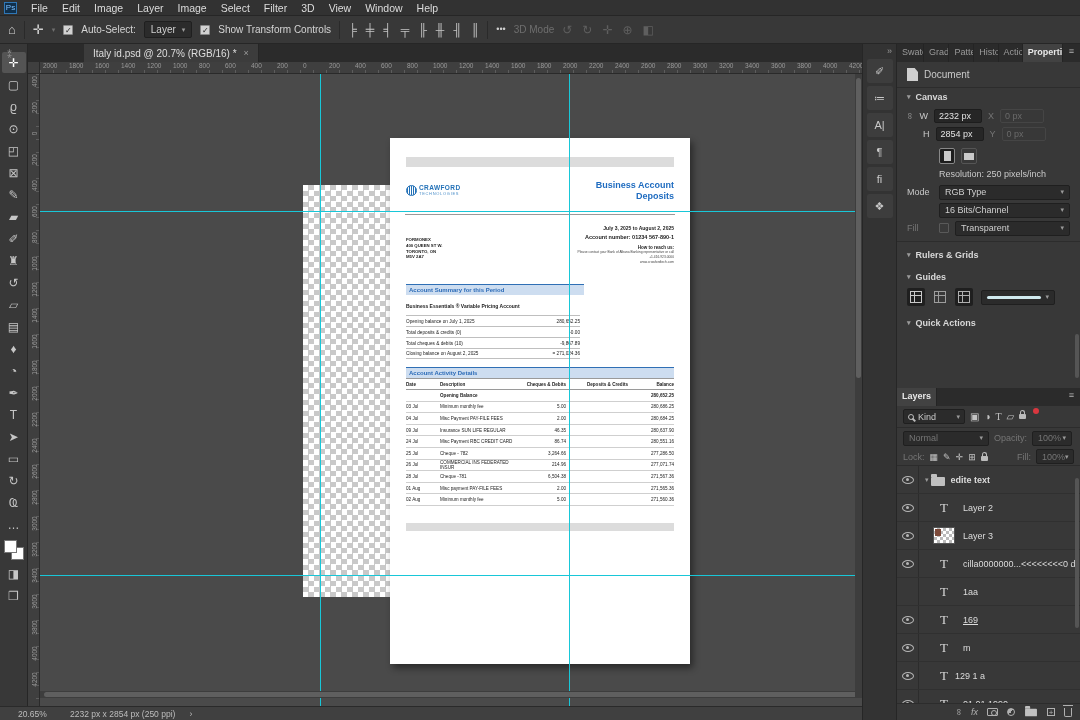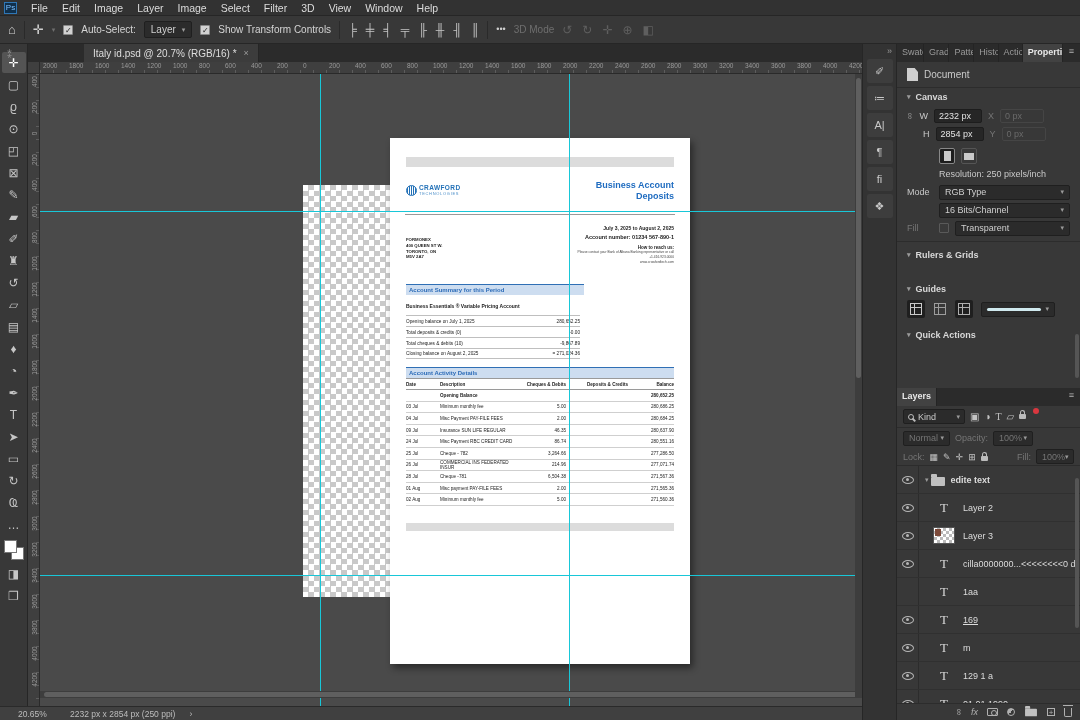--- a/index.html
+++ b/index.html
@@ -543,21 +543,21 @@
       <span class="pselect" style="flex:1">
           <span>Transparent</span>
           <span class="arr">▾</span>
         </span>
     </div>
     <div class="divider"></div>
     <div class="sect">
         <span class="ch">▾</span>
         <span>Rulers &amp; Grids</span>
       </div>
-    <div class="sect" style="margin-top:16px">
+    <div class="sect" style="margin-top:4px">
         <span class="ch">▾</span>
         <span>Guides</span>
       </div>
     <div class="prow" style="height:22px;gap:6px">
       <span class="mini pressed">
           <span class="ic-guides"></span>
         </span>
       <span class="mini">
           <span class="ic-guides" style="opacity:.7"></span>
         </span>
@@ -588,21 +588,21 @@
           <span style="margin-left:auto;font-size:7px;color:#9a9a9a">▾</span>
         </span>
       <span class="fic">▣</span>
       <span class="fic">◑</span>
       <span class="fic" style="font-family:'Liberation Serif',serif">T</span>
       <span class="fic">▱</span>
       <span class="padlock" style="margin-top:0"></span>
       <span class="reddot"></span>
     </div>
     <div class="lrow" id="blendrow">
-      <span class="pselect" style="width:47px;color:#757575">
+      <span class="pselect" style="width:86px;color:#757575">
           <span>Normal</span>
           <span class="arr">▾</span>
         </span>
       <span class="dis-t">Opacity:</span>
       <span class="pselect" style="width:40px;color:#757575">
           <span>100%</span>
           <span class="arr">▾</span>
         </span>
     </div>
     <div class="lrow" id="lockrow">
@@ -672,21 +672,21 @@
           <span class="indent"></span>
           <span class="tthumb">T</span>
           <span class="lname" style="margin-left: 8px;">m</span>
         </div>
         <div class="layer">
           <span class="eyecell">
             <span class="eye"></span>
           </span>
           <span class="indent"></span>
           <span class="tthumb">T</span>
-          <span class="lname" style="margin-left: 8px;">129 1 a</span>
+          <span class="lname" style="">129 1 a</span>
         </div>
         <div class="layer">
           <span class="eyecell">
             <span class="eye"></span>
           </span>
           <span class="indent"></span>
           <span class="tthumb">T</span>
           <span class="lname" style="margin-left: 8px;">01.01.1990</span>
         </div>
       </div>

